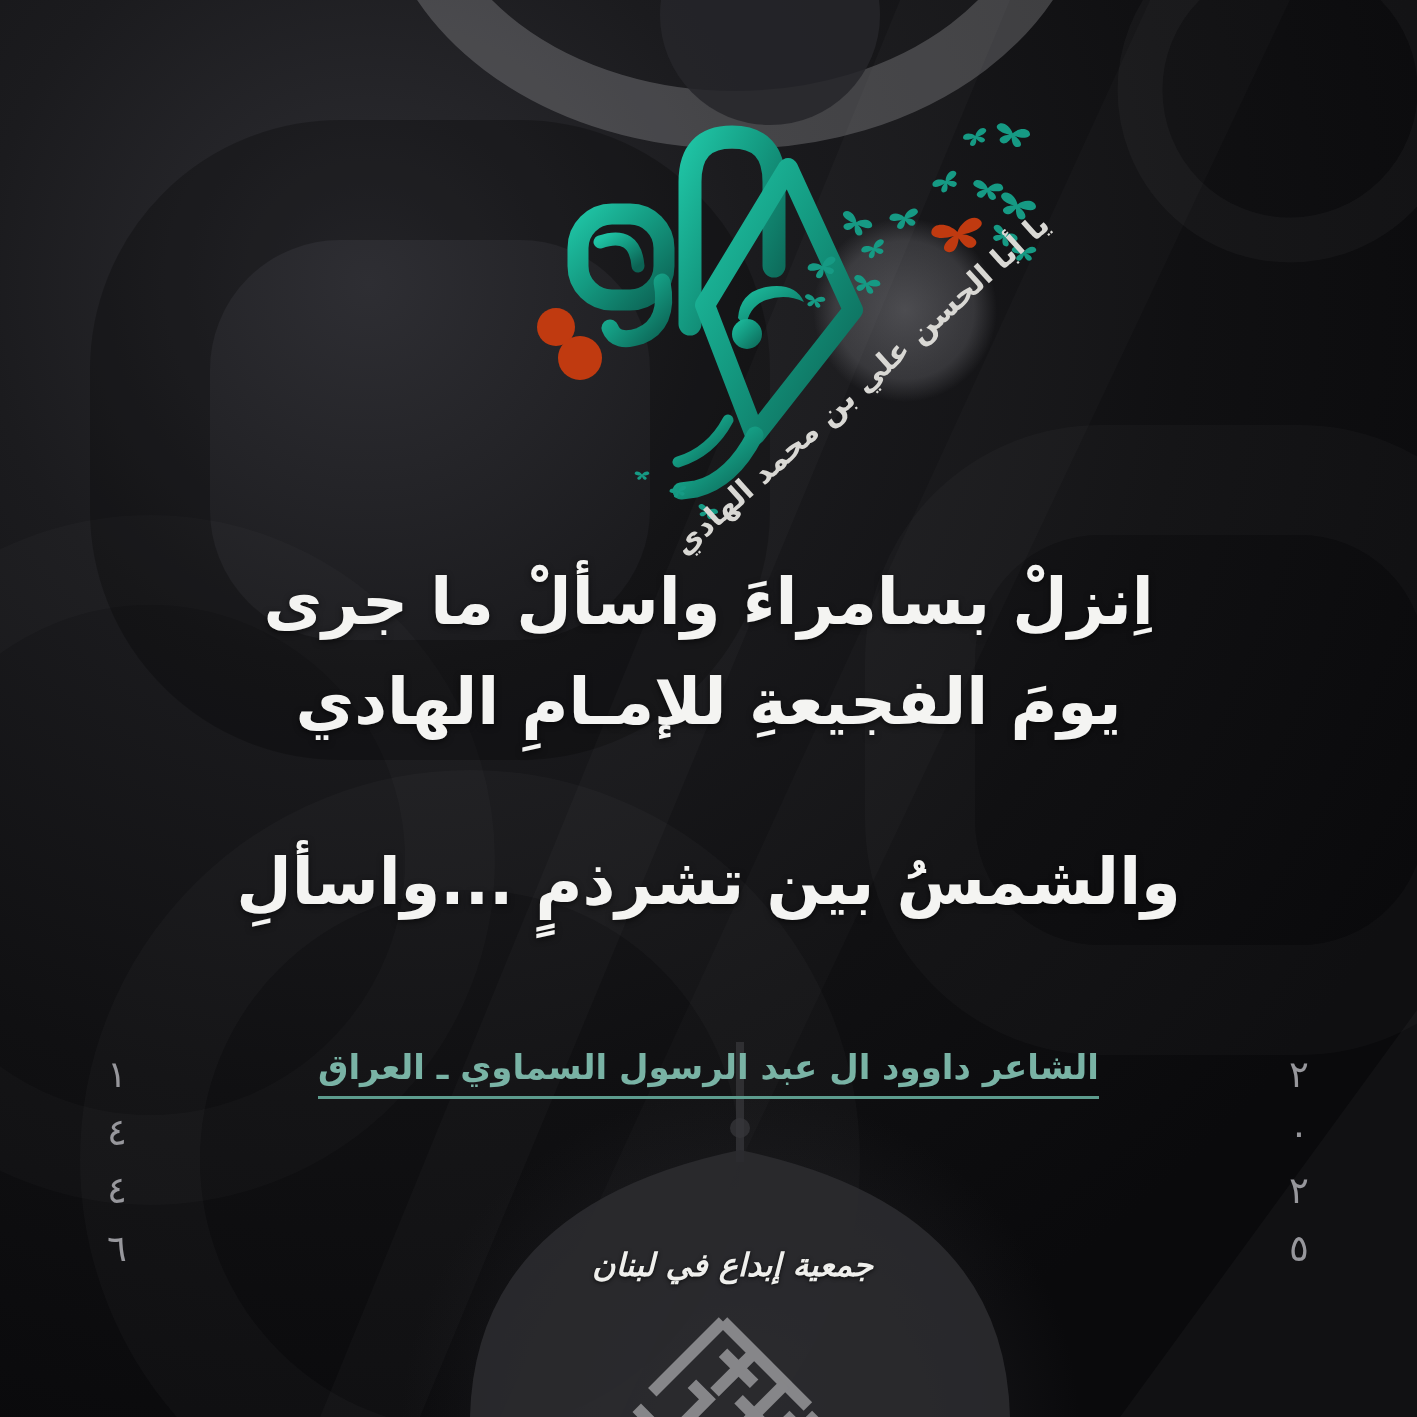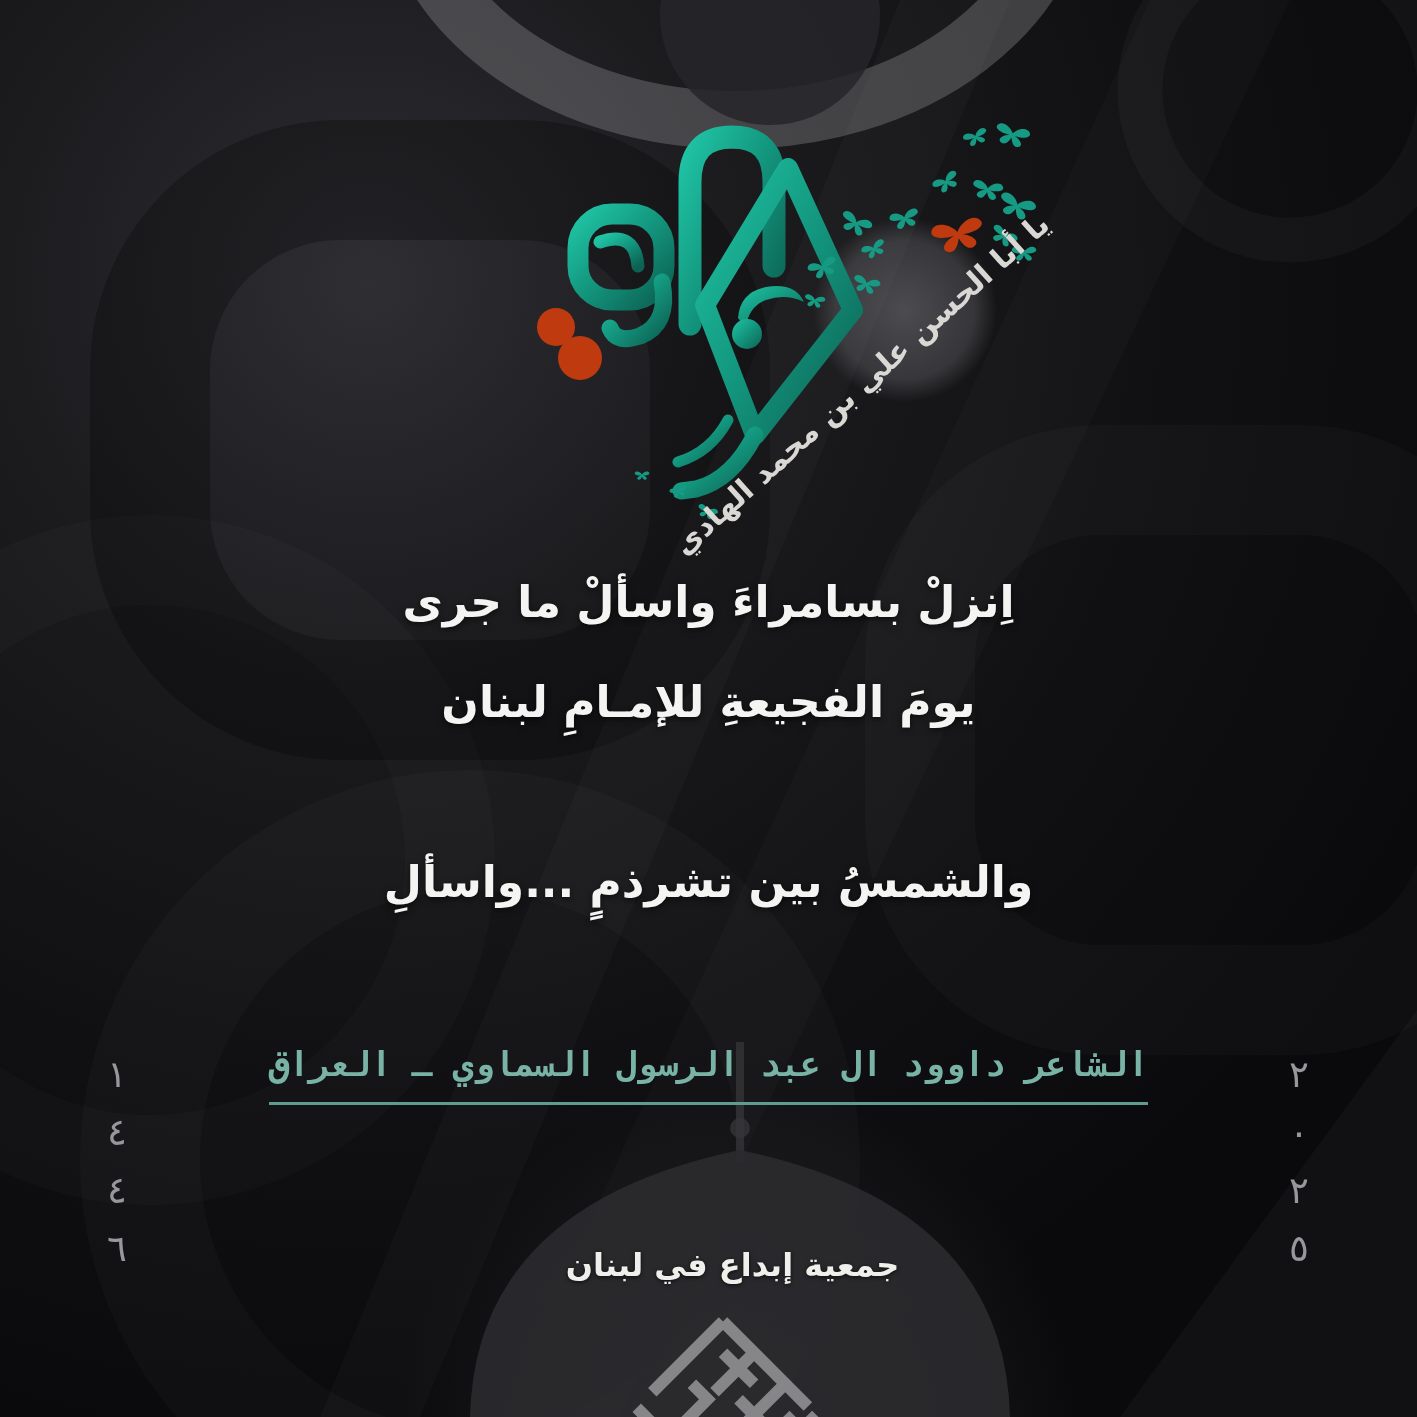--- a/index.html
+++ b/index.html
@@ -9,51 +9,51 @@
     font-family:"DejaVu Sans", sans-serif;
   }
   .stage{position:absolute;inset:0;width:1417px;height:1417px;}
   svg{display:block;}
   .abs{position:absolute;}
 
   
   .poem{
     position:absolute;left:0;right:0;top:552px;
     direction:rtl;text-align:center;
-    color:#f4f4f2;font-weight:700;font-size:44px;line-height:100px;
+    color:#f4f4f2;font-weight:700;font-size:64px;line-height:100px;
     text-shadow:0 2px 6px rgba(0,0,0,.6);
     z-index:6;
   }
   .poem .stanza2{margin-top:80px;}
 
   
   .attribution-wrap{position:absolute;left:0;right:0;top:1042px;text-align:center;z-index:6;}
   .attribution{
     display:inline-block;direction:rtl;
     color:#79b3a5;font-weight:700;font-size:34px;line-height:50px;
-    min-width:654px;padding-bottom:10px;
+    min-width:654px;padding-bottom:4px;
     border-bottom:3px solid #55938421;
     border-bottom-color:#5d9c8e;
-    font-family:Liberation Mono, monospace;
   }
 
   
   .year-col{
     position:absolute;top:1046px;width:46px;z-index:6;
     color:#97979c;font-size:37px;line-height:58px;font-weight:400;
     text-align:center;letter-spacing:0;
   }
   .year-col.left{left:94px;}
   .year-col.right{left:1276px;}
   .year-col span{display:block;}
 
   
   .association{
     position:absolute;left:0;right:0;top:1246px;text-align:center;z-index:6;
     direction:rtl;color:#efefec;font-size:32px;font-weight:700;
+    font-style:italic;
     text-shadow:0 1px 4px rgba(0,0,0,.7);
     padding-left:48px;
   }
 </style>
 </head>
 <body>
 
 <svg class="stage" width="1417" height="1417" viewBox="0 0 1417 1417" aria-hidden="true">
   <defs>
     <radialGradient id="bgGlow" cx="26%" cy="20%" r="85%">
@@ -185,21 +185,21 @@
     <use href="#bf" transform="translate(142,384) scale(0.3)"></use>
   </g>
   <use href="#bf" transform="translate(457,140) rotate(-12) scale(1.05)" fill="#c03a10"></use>
 
   <text transform="translate(368,302) rotate(-42)" text-anchor="middle" direction="rtl" font-family="DejaVu Sans, sans-serif" font-size="30" font-weight="700" fill="#d9d8d4">يا أبا الحسن علي بن محمد الهادي</text>
 </svg>
 
 <div class="poem">
   <div class="stanza1">
     <div>اِنزلْ بسامراءَ واسألْ ما جرى</div>
-    <div>يومَ الفجيعةِ للإمـامِ لبنان</div>
+    <div>يومَ الفجيعةِ للإمـامِ الهادي</div>
   </div>
   <div class="stanza2">
     <div>والشمسُ بين تشرذمٍ ...واسألِ</div>
   </div>
 </div>
 
 <div class="attribution-wrap">
   <span class="attribution">الشاعر داوود ال عبد الرسول السماوي ـ العراق</span>
 </div>
 

